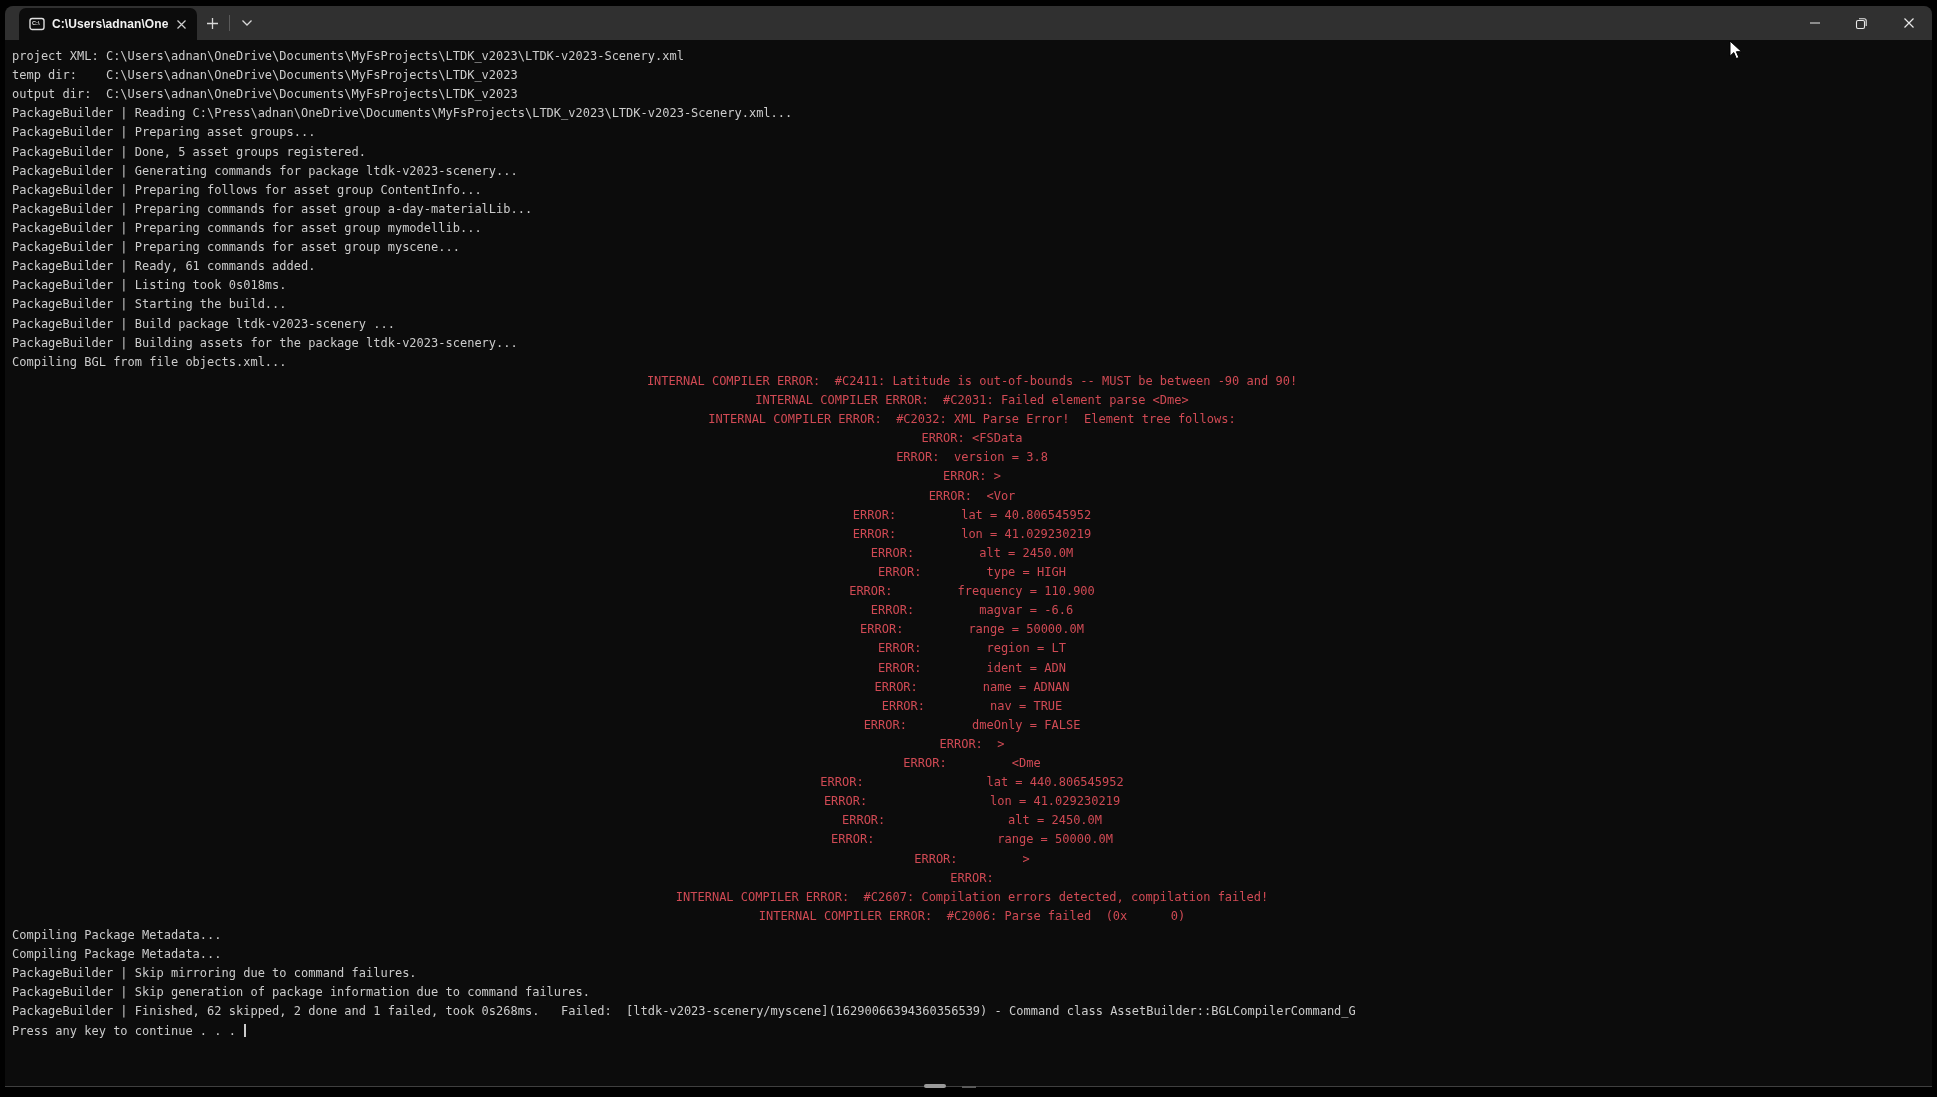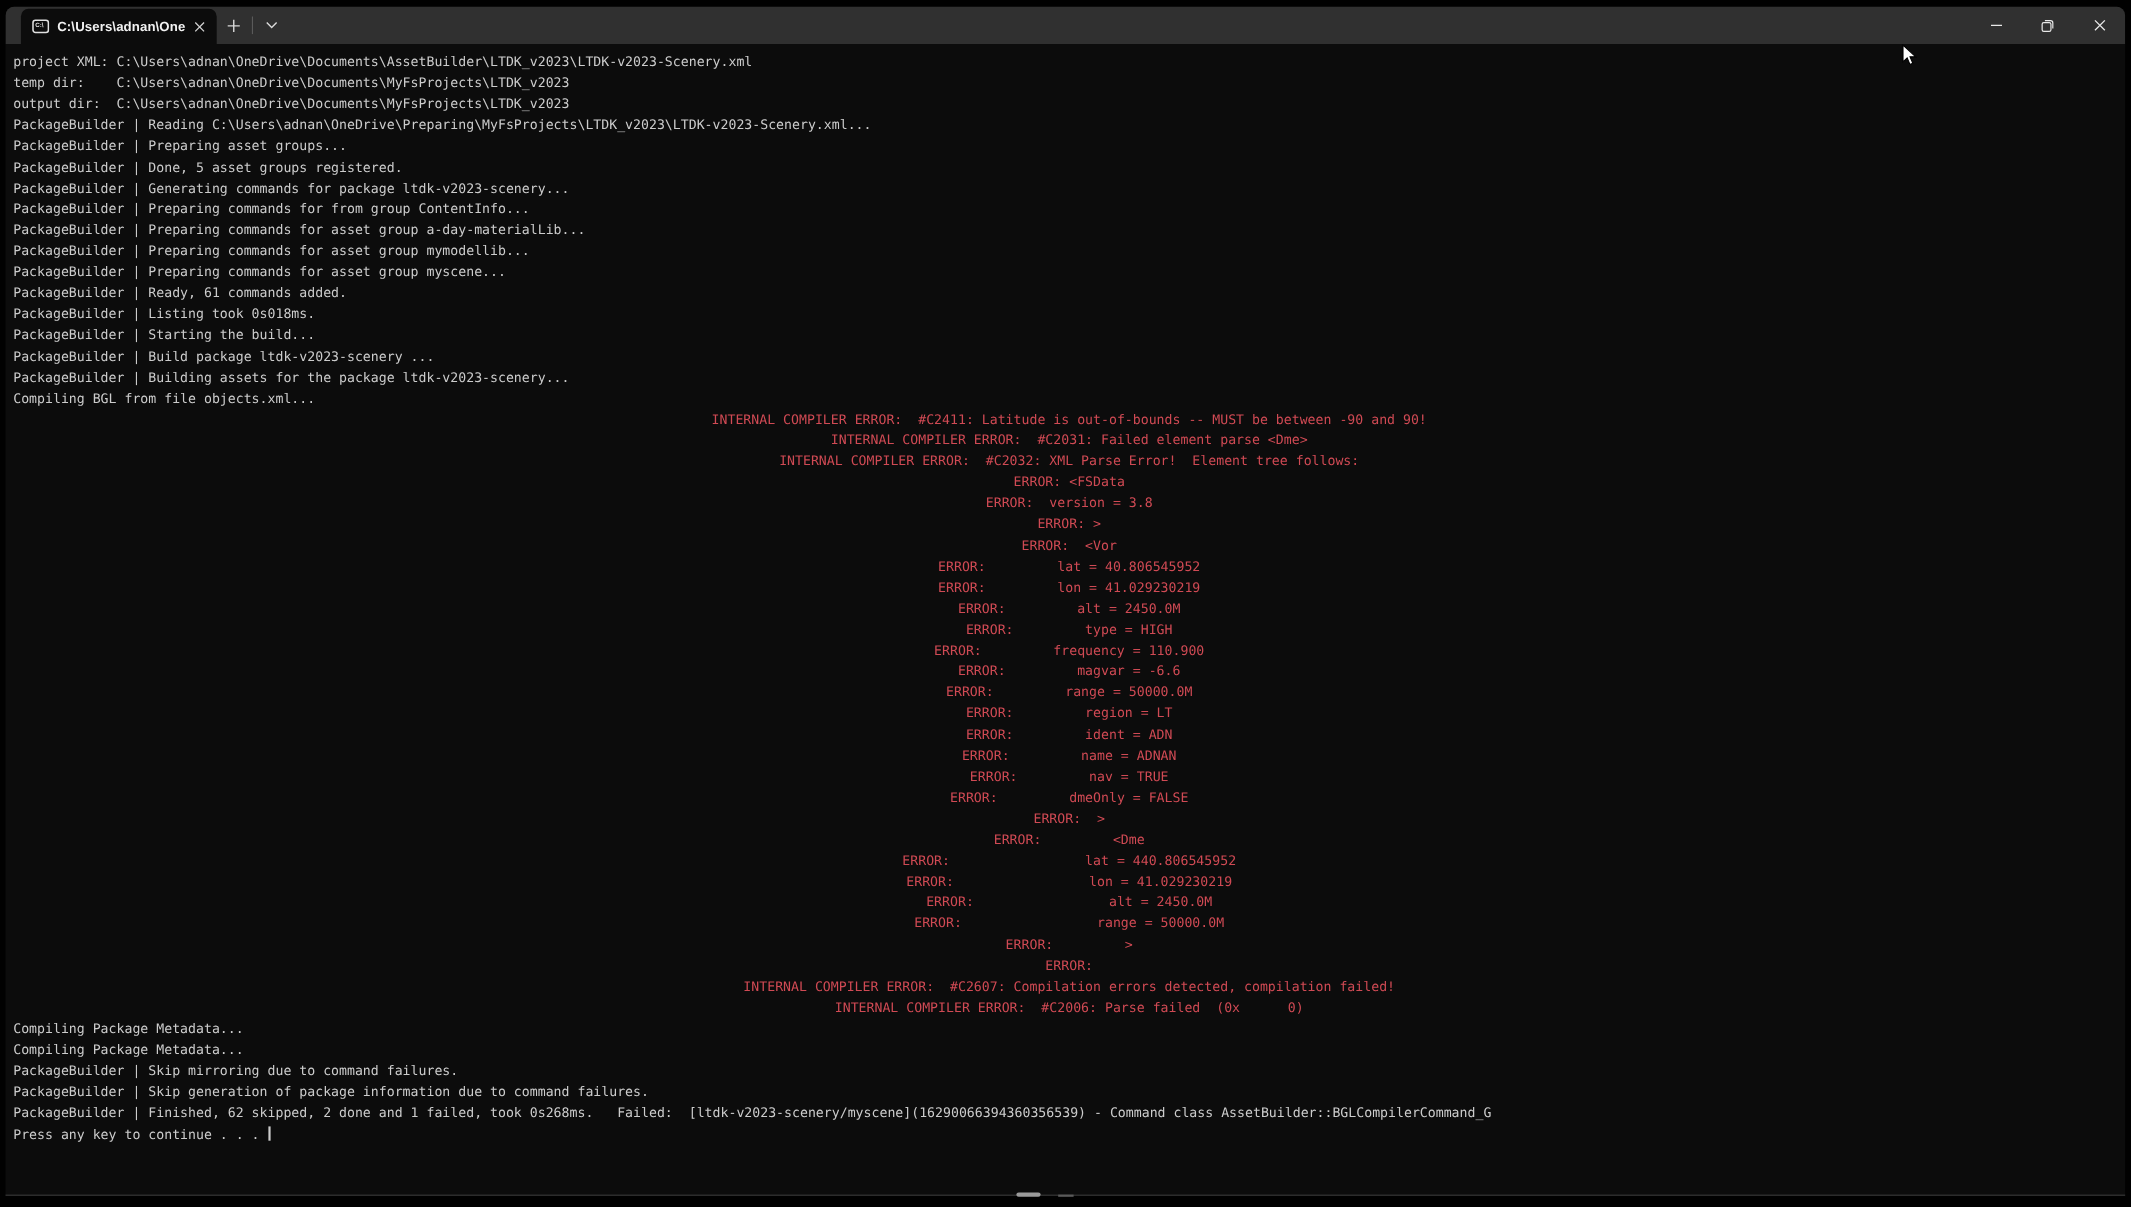--- a/index.html
+++ b/index.html
@@ -97,28 +97,28 @@
         </svg>
       </div>
       <div class="win-btn">
         <svg width="12" height="12" viewBox="0 0 12 12">
           <path d="M1.5 1.5 L10.5 10.5 M10.5 1.5 L1.5 10.5" stroke="#e8e8e8" stroke-width="1.2"></path>
         </svg>
       </div>
     </div>
 
     <div class="content">
-        <div class="tline">project XML: C:\Users\adnan\OneDrive\Documents\AssetBuilder\LTDK_v2023\LTDK-v2023-Scenery.xml</div>
+        <div class="tline">project XML: C:\Users\adnan\OneDrive\Documents\MyFsProjects\LTDK_v2023\LTDK-v2023-Scenery.xml</div>
         <div class="tline">temp dir:    C:\Users\adnan\OneDrive\Documents\MyFsProjects\LTDK_v2023</div>
         <div class="tline">output dir:  C:\Users\adnan\OneDrive\Documents\MyFsProjects\LTDK_v2023</div>
-        <div class="tline">PackageBuilder | Reading C:\Users\adnan\OneDrive\Preparing\MyFsProjects\LTDK_v2023\LTDK-v2023-Scenery.xml...</div>
+        <div class="tline">PackageBuilder | Reading C:\Press\adnan\OneDrive\Documents\MyFsProjects\LTDK_v2023\LTDK-v2023-Scenery.xml...</div>
         <div class="tline">PackageBuilder | Preparing asset groups...</div>
         <div class="tline">PackageBuilder | Done, 5 asset groups registered.</div>
         <div class="tline">PackageBuilder | Generating commands for package ltdk-v2023-scenery...</div>
-        <div class="tline">PackageBuilder | Preparing commands for from group ContentInfo...</div>
+        <div class="tline">PackageBuilder | Preparing follows for asset group ContentInfo...</div>
         <div class="tline">PackageBuilder | Preparing commands for asset group a-day-materialLib...</div>
         <div class="tline">PackageBuilder | Preparing commands for asset group mymodellib...</div>
         <div class="tline">PackageBuilder | Preparing commands for asset group myscene...</div>
         <div class="tline">PackageBuilder | Ready, 61 commands added.</div>
         <div class="tline">PackageBuilder | Listing took 0s018ms.</div>
         <div class="tline">PackageBuilder | Starting the build...</div>
         <div class="tline">PackageBuilder | Build package ltdk-v2023-scenery ...</div>
         <div class="tline">PackageBuilder | Building assets for the package ltdk-v2023-scenery...</div>
         <div class="tline">Compiling BGL from file objects.xml...</div>
         <div class="tline red">INTERNAL COMPILER ERROR:  #C2411: Latitude is out-of-bounds -- MUST be between -90 and 90!</div>

